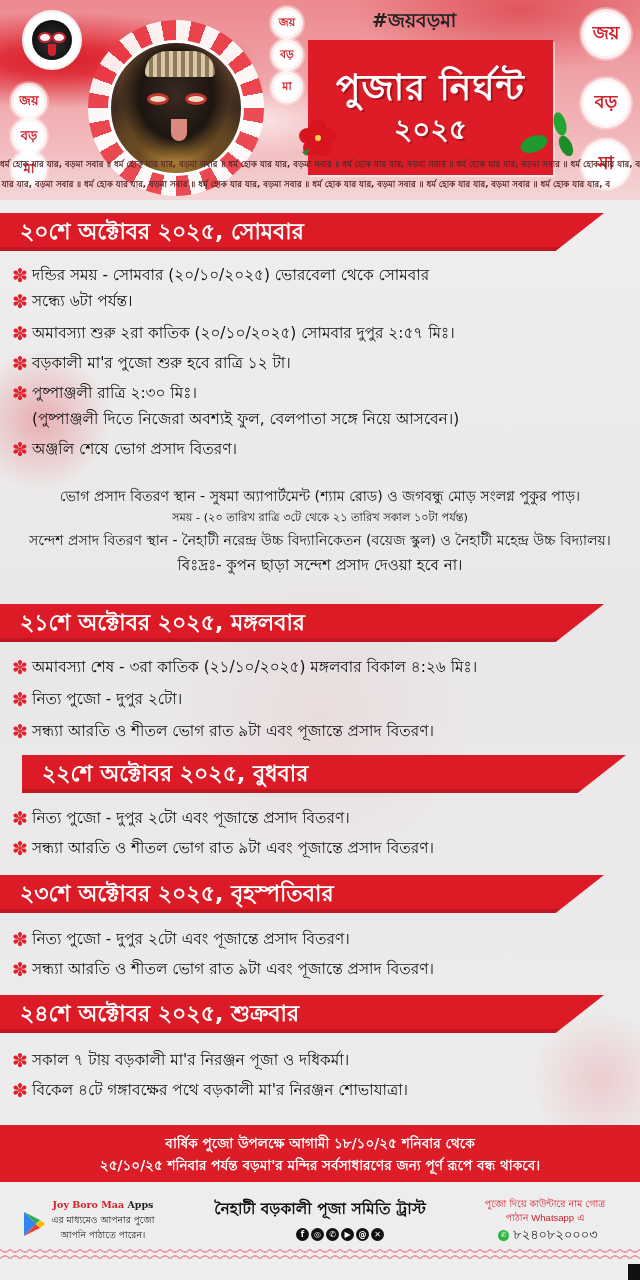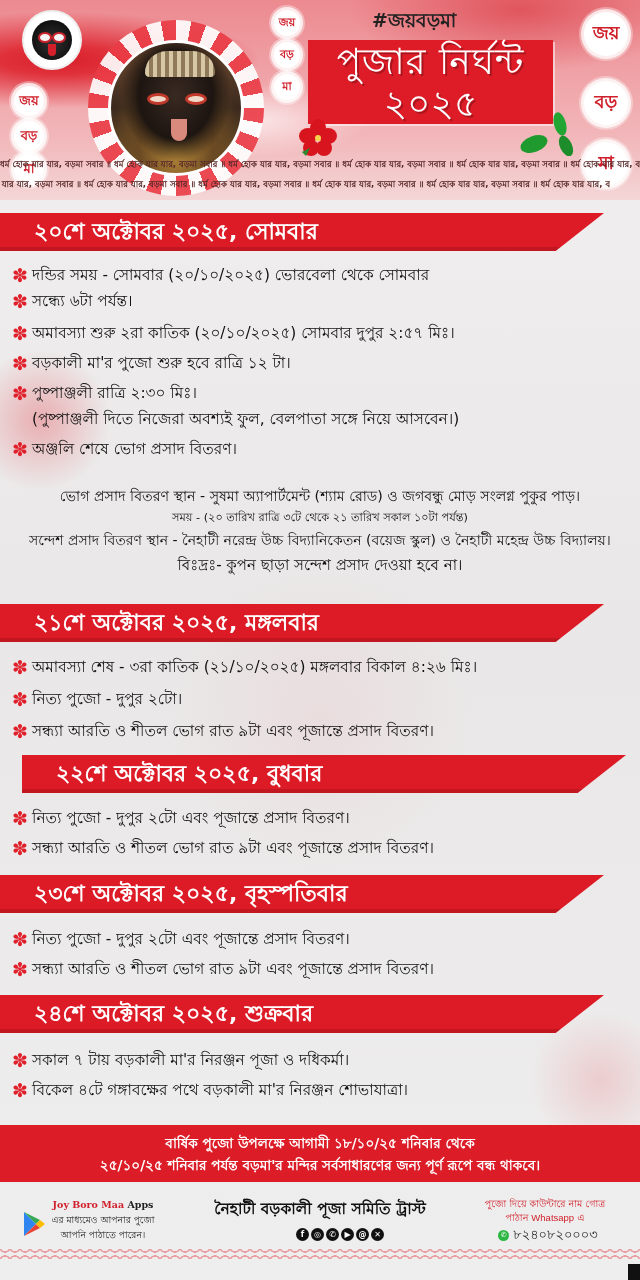--- a/index.html
+++ b/index.html
@@ -77,47 +77,47 @@
   }
   .idol-eye { position: absolute; top: 50px; width: 22px; height: 12px; border-radius: 50%; background: #f1d9c9; border: 3px solid #c0392b; }
   .idol-eye.l { left: 36px; } .idol-eye.r { left: 74px; }
   .idol-tongue { position: absolute; left: 60px; top: 76px; width: 16px; height: 22px; background: #d98a7d; border-radius: 0 0 8px 8px; }
   .idol-crown { position: absolute; left: 34px; top: 8px; width: 70px; height: 26px; background: repeating-linear-gradient(90deg, #d8c7a5 0 4px, #8f7a5a 4px 8px); border-radius: 30px 30px 6px 6px; }
 
   .hashtag {
     position: absolute; left: 372px; top: 6px; font-size: 19px; font-weight: bold; color: #222;
   }
   .title-box {
-    position: absolute; left: 308px; top: 40px; width: 245px; height: 84px;
+    position: absolute; left: 308px; top: 40px; width: 245px; height: 135px;
     background: #de1c27;
     box-shadow: 2px 2px 0 rgba(255,255,255,0.5);
     display: flex; flex-direction: column; align-items: center; justify-content: center;
-    color: #fff; font-weight: normal; text-align: center;
+    color: #fff; font-weight: bold; text-align: center;
   }
   .title-main { font-size: 36px; line-height: 44px; text-shadow: 2px 2px 0 rgba(0,0,0,0.25); letter-spacing: 1px; }
-  .title-year { font-size: 36px; line-height: 40px; text-shadow: 2px 2px 0 rgba(0,0,0,0.25); }
+  .title-year { font-size: 28px; line-height: 40px; text-shadow: 2px 2px 0 rgba(0,0,0,0.25); }
   .hibiscus {
     position: absolute; left: 298px; top: 118px; width: 40px; height: 40px;
   }
   .leaves { position: absolute; left: 520px; top: 112px; width: 56px; height: 44px; }
 
   .ticker {
     position: absolute; left: 0; width: 640px; height: 15px; overflow: hidden; white-space: nowrap;
     font-size: 8.5px; line-height: 15px; color: #5a2a2a; font-weight: bold;
   }
   .ticker.t1 { top: 157px; }
   .ticker.t2 { top: 177px; }
 
   
   .day-banner {
     position: absolute; left: 0; height: 38px; width: 604px;
     background: #dd1b26;
     clip-path: polygon(0 0, 100% 0, 92% 100%, 0 100%);
     color: #fff; font-weight: bold; font-size: 22px; line-height: 38px;
-    padding-left: 34px;
+    padding-left: 20px;
   }
   .day-banner::after {
     content: ""; position: absolute; left: 0; right: 0; bottom: 0; height: 4px; background: rgba(0,0,0,0.12);
   }
   .bullets { position: absolute; left: 12px; right: 6px; }
   .bullet {
     display: flex; align-items: flex-start; font-size: 15.3px; line-height: 26px; color: #111;
     white-space: nowrap;
   }
   .star { color: #e0202b; font-size: 19px; width: 20px; flex: 0 0 20px; line-height: 26px; font-weight: bold; }

